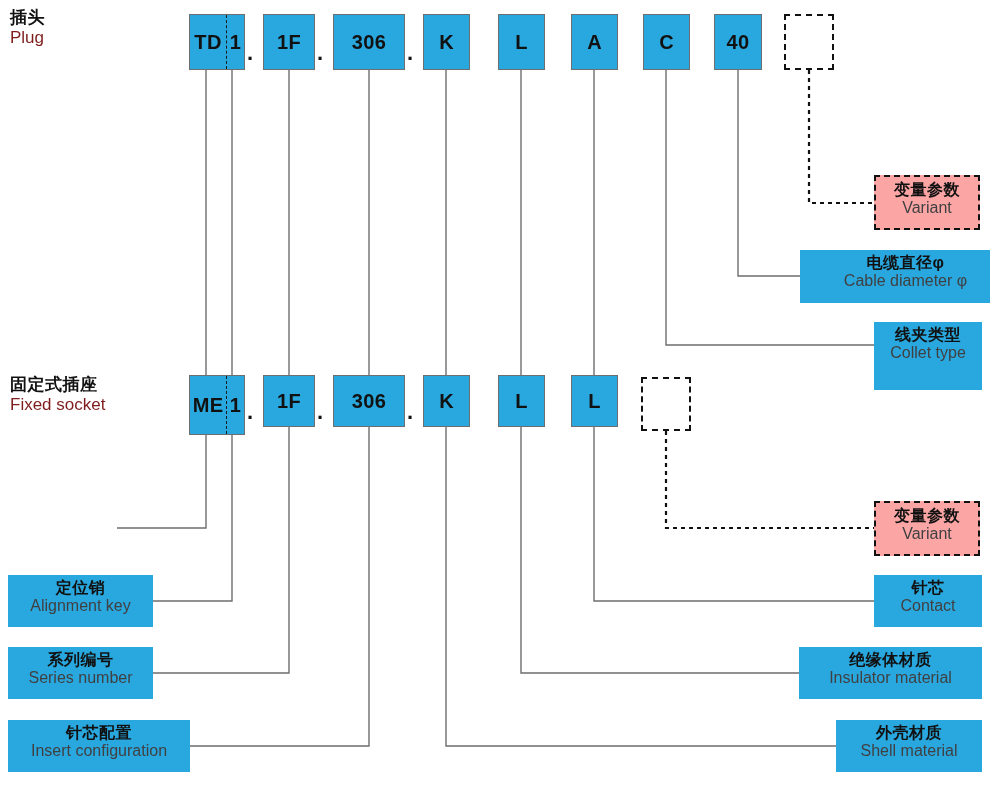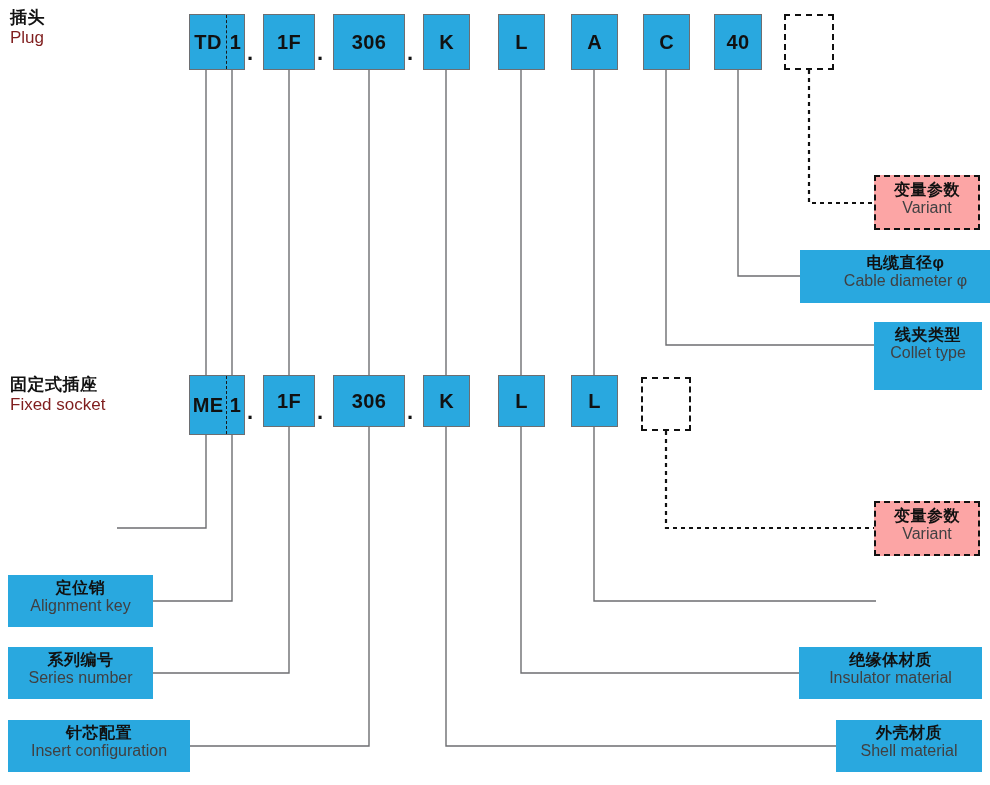--- a/index.html
+++ b/index.html
@@ -254,20 +254,24 @@
   <div class="callout" style="left:874px; top:322px; width:108px; height:68px;">
     <div class="cn">线夹类型</div>
     <div class="en">Collet type</div>
   </div>
 
   <div class="callout dashed" style="left:874px; top:501px; width:106px; height:55px;">
     <div class="cn">变量参数</div>
     <div class="en">Variant</div>
   </div>
 
+  <div class="callout" style="left:874px; top:575px; width:108px; height:52px;">
+    <div class="cn">针芯</div>
+    <div class="en">Contact</div>
+  </div>
 
   <div class="callout" style="left:799px; top:647px; width:183px; height:52px;">
     <div class="cn">绝缘体材质</div>
     <div class="en">Insulator material</div>
   </div>
 
   <div class="callout" style="left:836px; top:720px; width:146px; height:52px;">
     <div class="cn">外壳材质</div>
     <div class="en">Shell material</div>
   </div>

